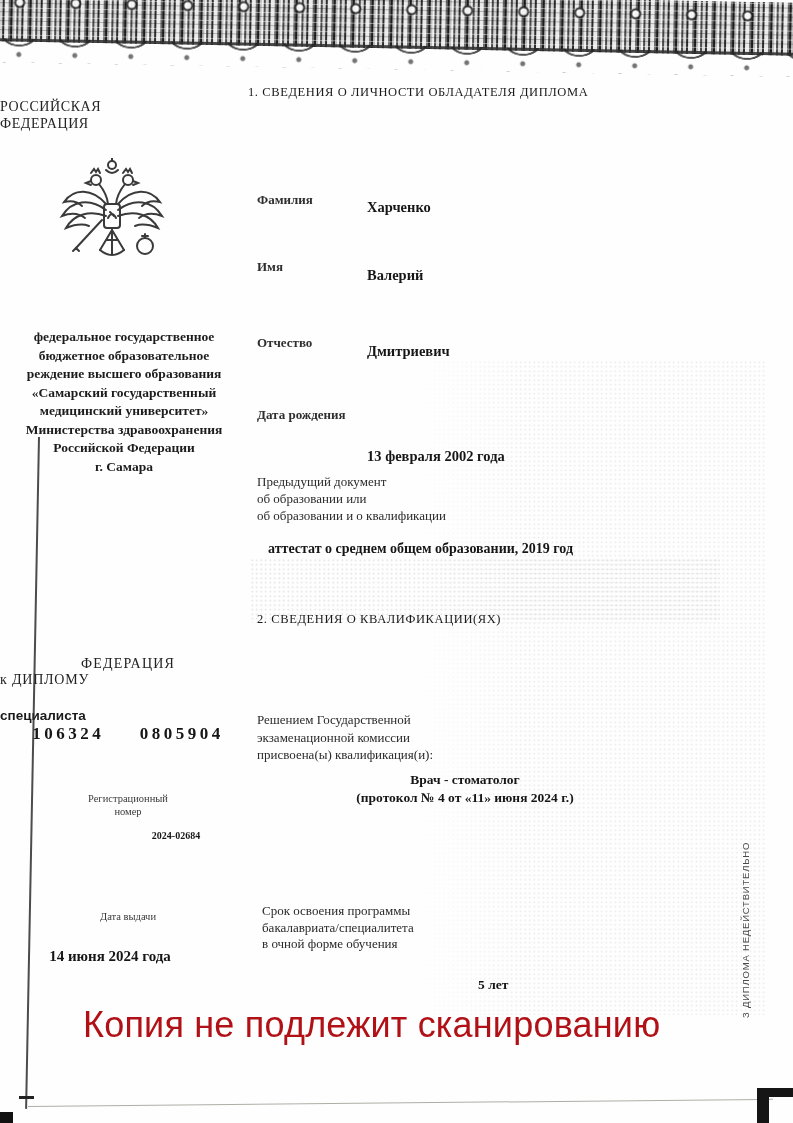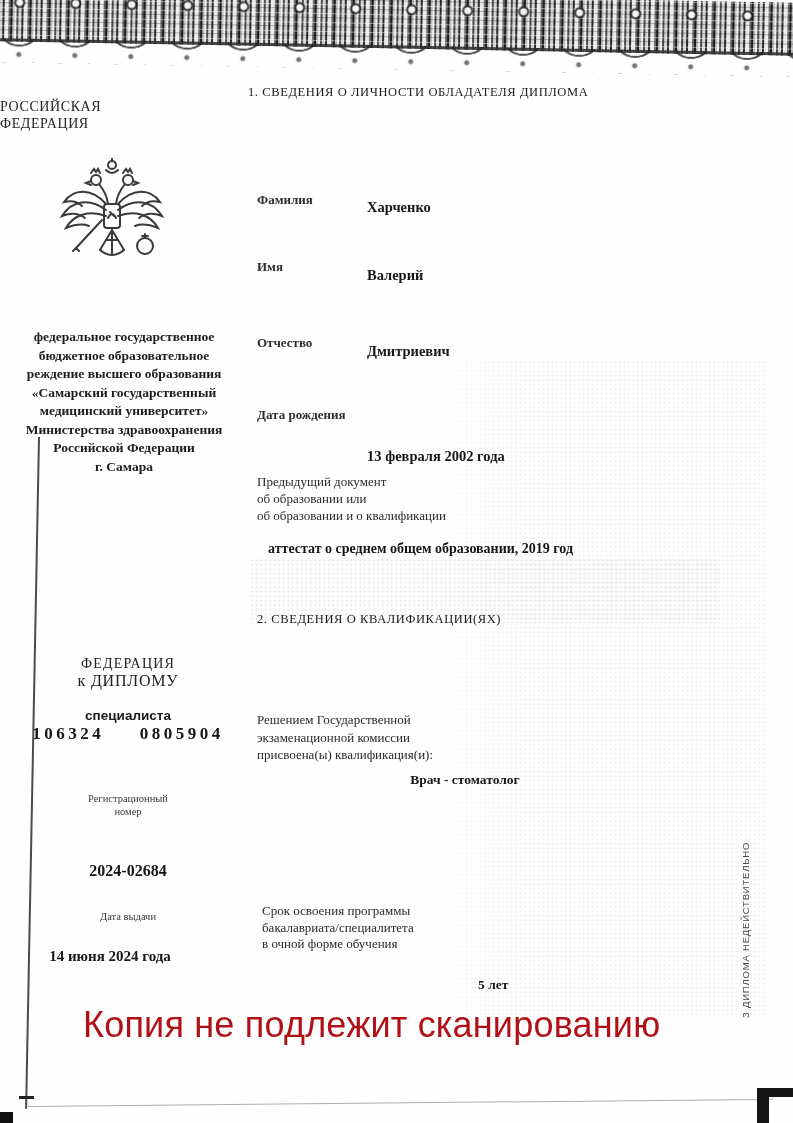--- a/index.html
+++ b/index.html
@@ -53,30 +53,30 @@
   #corner-bracket-v{left:757px;top:1088px;width:12px;height:35px;background:#151515;}
 
   
   .country{left:0;top:98px;width:256px;text-align:left;
     font-size:14px;letter-spacing:.6px;line-height:17px;color:#242424;}
   #coat-of-arms{left:52px;top:158px;width:120px;height:140px;}
   .institution{left:-10px;top:328px;width:268px;text-align:center;
     font-size:13.5px;font-weight:bold;line-height:18.5px;color:#1c1c1c;}
   .appendix-1{left:0;top:656px;width:256px;text-align:center;
     font-size:14px;letter-spacing:1.2px;color:#222;}
-  .appendix-2{left:0;top:672px;width:256px;text-align:center;
-    font-size:16px;letter-spacing:.8px;color:#222;}
-  .degree-type{left:0;top:708px;width:256px;text-align:center;
+  .appendix-2{left:0;top:672px;width:256px;
+    font-size:14px;letter-spacing:.8px;color:#222;}
+  .degree-type{left:0;top:708px;width:256px;text-align:left;
     font-family:"Liberation Sans", sans-serif;font-size:13.5px;font-weight:bold;color:#1a1a1a;}
   .blank-number{left:0;top:724px;width:256px;text-align:center;
     font-size:17px;font-weight:bold;letter-spacing:3.5px;word-spacing:10px;white-space:pre;color:#161616;}
   .reg-label{left:0;top:792px;width:256px;text-align:center;
     font-size:10.5px;line-height:13px;color:#3a3a3a;}
-  .reg-number{left:0;top:862px;width:256px;text-align:center;
-    font-size:16px;font-weight:bold;color:#161616;}
+  .reg-number{left:0;top:830px;width:256px;text-align:center;
+    font-size:10px;font-weight:bold;color:#161616;padding-left:48px;}
   .issue-date-label{left:0;top:911px;width:256px;text-align:center;
     font-size:10.5px;color:#3a3a3a;}
   .issue-date{left:-18px;top:948px;width:256px;text-align:center;
     font-size:15px;font-weight:bold;color:#161616;}
 
   
   .sec-header{font-size:12.5px;letter-spacing:.6px;color:#1a1a1a;}
   #section1-header{left:248px;top:85px;}
   #section2-header{left:257px;top:612px;}
   .field-label{font-size:13px;color:#2e2e2e;font-weight:bold;}
@@ -198,20 +198,21 @@
 <div class="abs sec-header" id="section2-header">2. СВЕДЕНИЯ О КВАЛИФИКАЦИИ(ЯХ)</div>
 
 <div class="abs decision">
   <div>Решением Государственной</div>
   <div>экзаменационной комиссии</div>
   <div>присвоена(ы) квалификация(и):</div>
 </div>
 
 <div class="abs qual-block">
   <div>Врач - стоматолог</div>
+  <div>(протокол № 4 от «11» июня 2024 г.)</div>
 </div>
 
 <div class="abs duration">
   <div>Срок освоения программы</div>
   <div>бакалавриата/специалитета</div>
   <div>в очной форме обучения</div>
 </div>
 <div class="abs" id="duration-value">5 лет</div>
 
 <div class="abs" id="copy-notice">Копия не подлежит сканированию</div>

